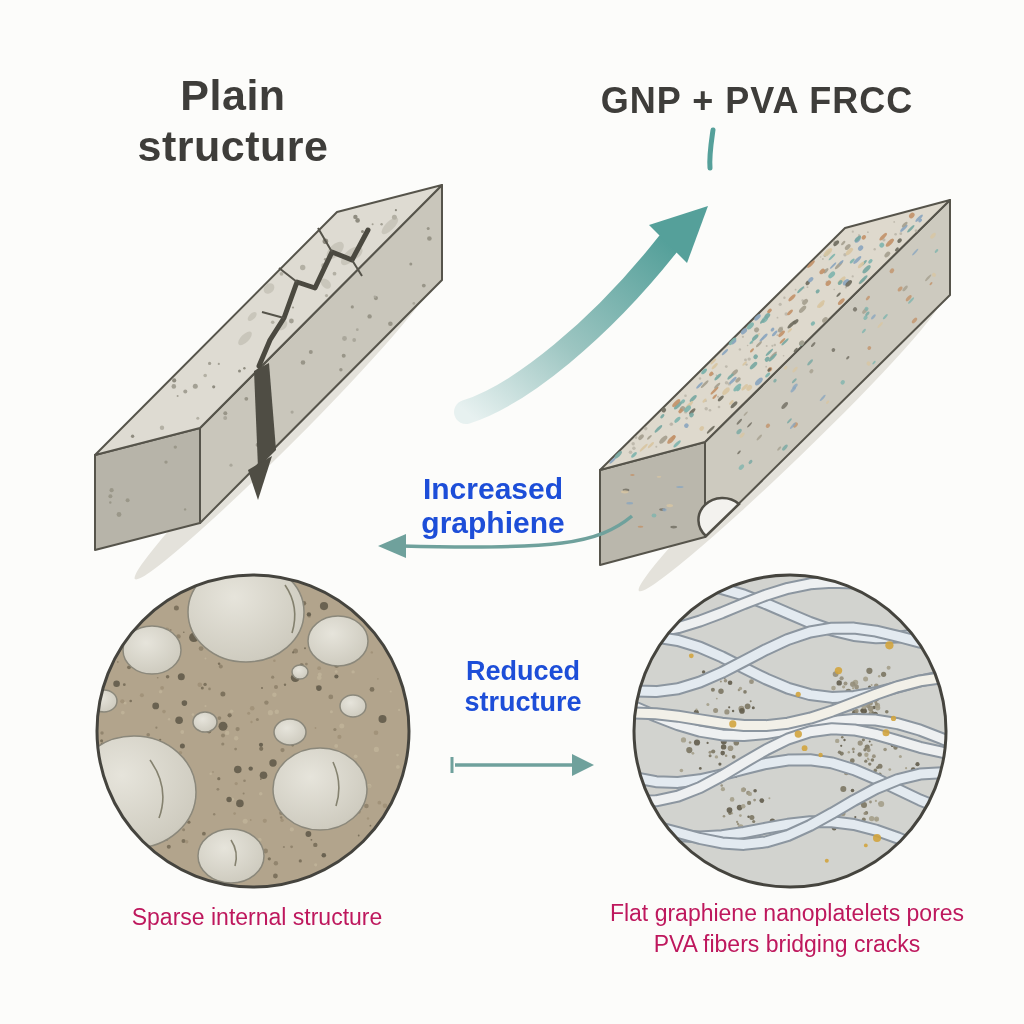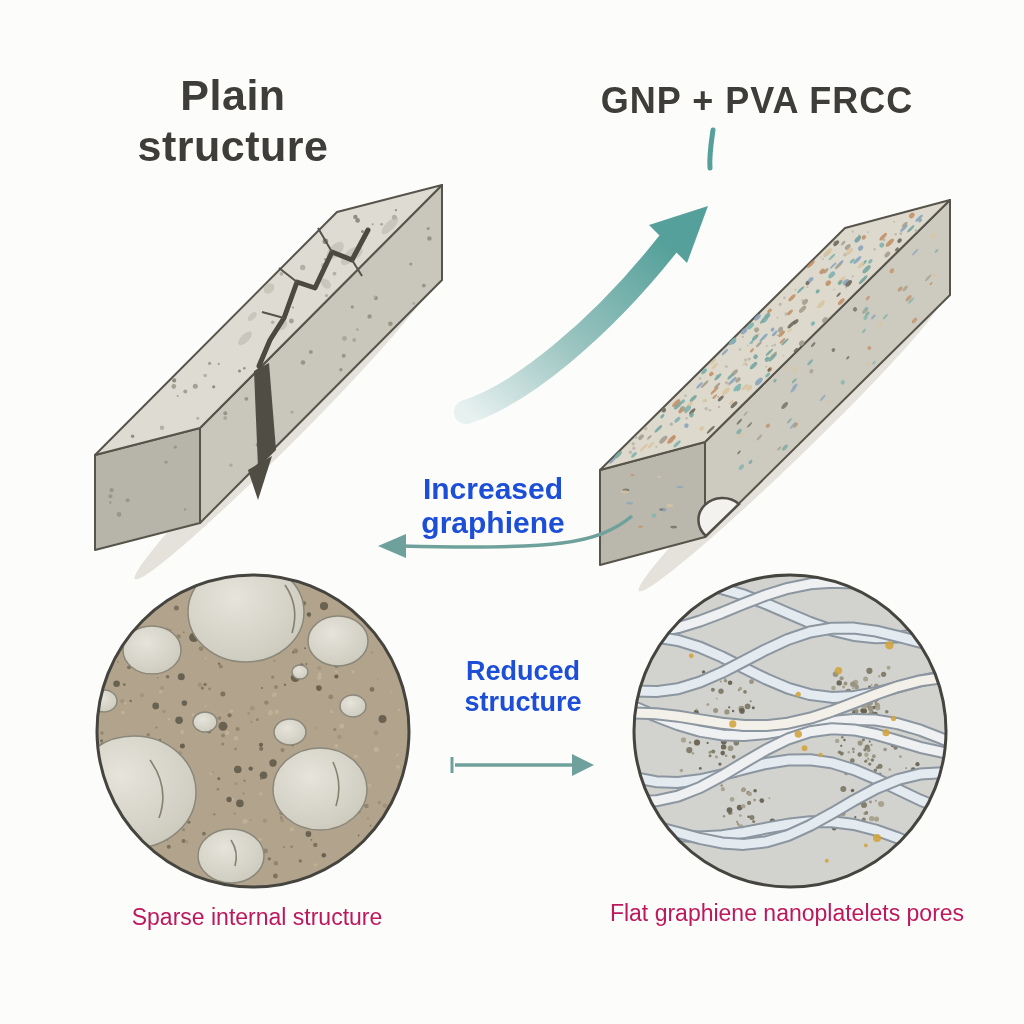--- a/index.html
+++ b/index.html
@@ -1077,15 +1077,16 @@
 
 <div class="label teal teal-md" style="left:514px;top:656px;margin-left:9px;">
   <div>Reduced</div>
   <div>structure</div>
 </div>
 
 <div class="label caption" style="left:257px;top:902px;">Sparse internal structure</div>
 
 <div class="label caption" style="left:754px;top:898px;margin-left:33px;">
   <div>Flat graphiene nanoplatelets pores</div>
+  <div>PVA fibers bridging cracks</div>
 </div>
 
 </div>
 
 </body></html>

